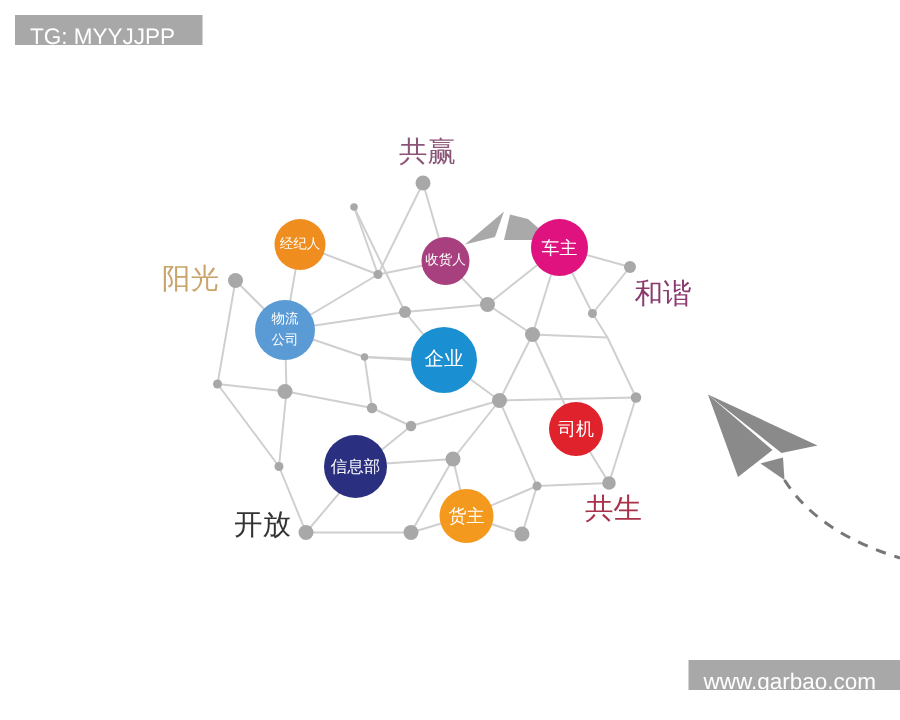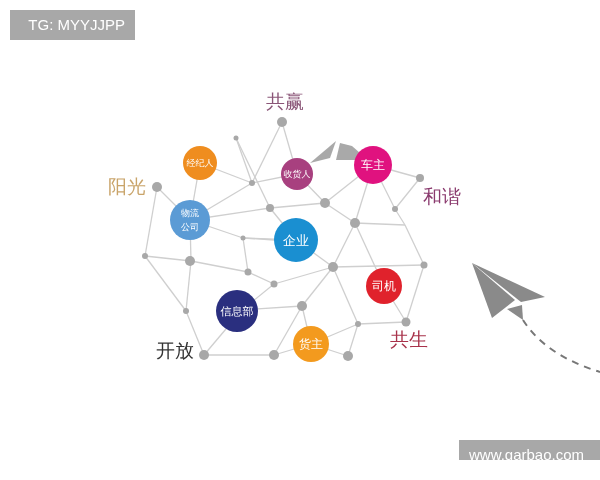--- a/index.html
+++ b/index.html
@@ -1,20 +1,20 @@
 <!DOCTYPE html>
 <html><head>
 <meta charset="utf-8">
 <style>
   html, body { margin:0; padding:0; }
   body { width:600px; height:480px; background:#ffffff; position:relative; overflow:hidden;
          font-family:"DejaVu Sans", sans-serif; }
   .tag { position:absolute; background:#a8a8a8; color:#ffffff;
          font-family:"Liberation Sans", sans-serif; font-size:15px; line-height:30px; padding:0 10px; }
-  #tg { left:10px; top:10px; height:30px; width:105px;text-align:right; }
+  #tg { left:10px; top:10px; height:20px; width:105px; }
   #site { left:442px; top:440px; height:20px; width:128px; font-size:15px;margin-left:17px; }
   svg { position:absolute; left:0; top:0; }
   .node-label { font-family:"DejaVu Sans", sans-serif; fill:#ffffff; text-anchor:middle; dominant-baseline:central; }
   .word { font-family:"DejaVu Serif", serif; text-anchor:middle; dominant-baseline:central; font-size:19px; }
 </style>
 </head>
 <body>
 
 <div class="tag" id="tg">TG: MYYJJPP</div>
 <div class="tag" id="site">www.garbao.com</div>

